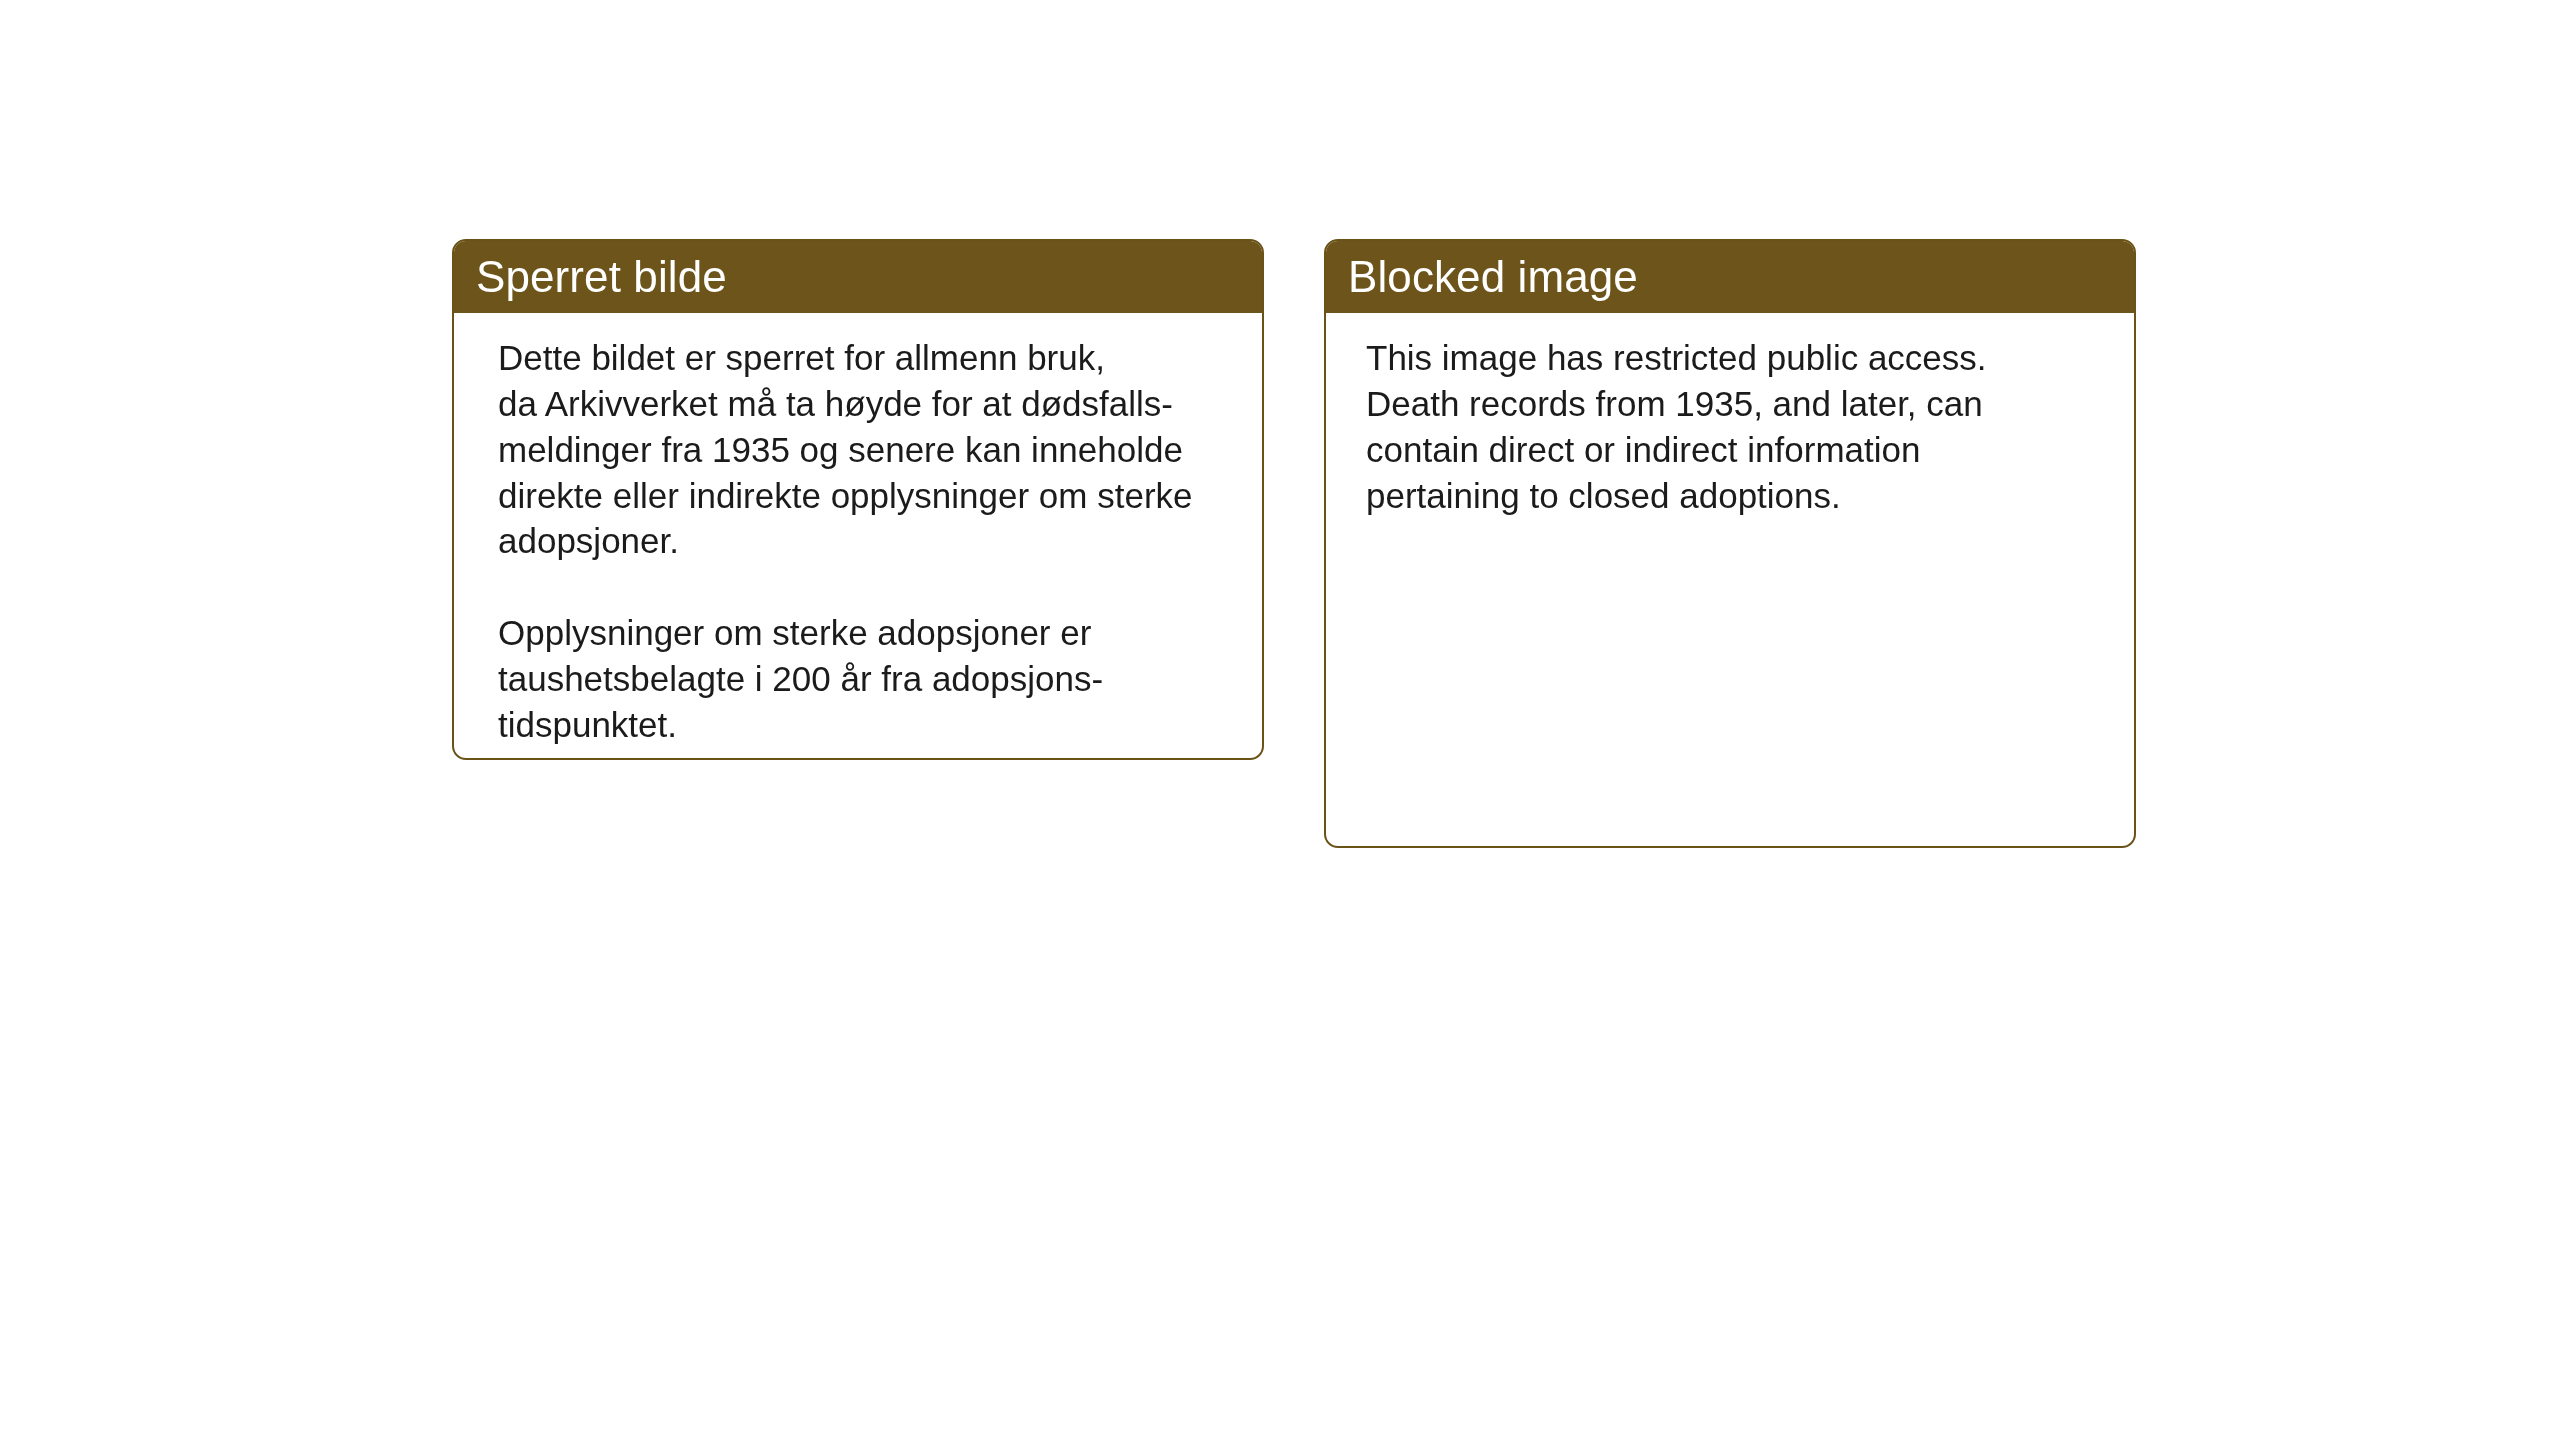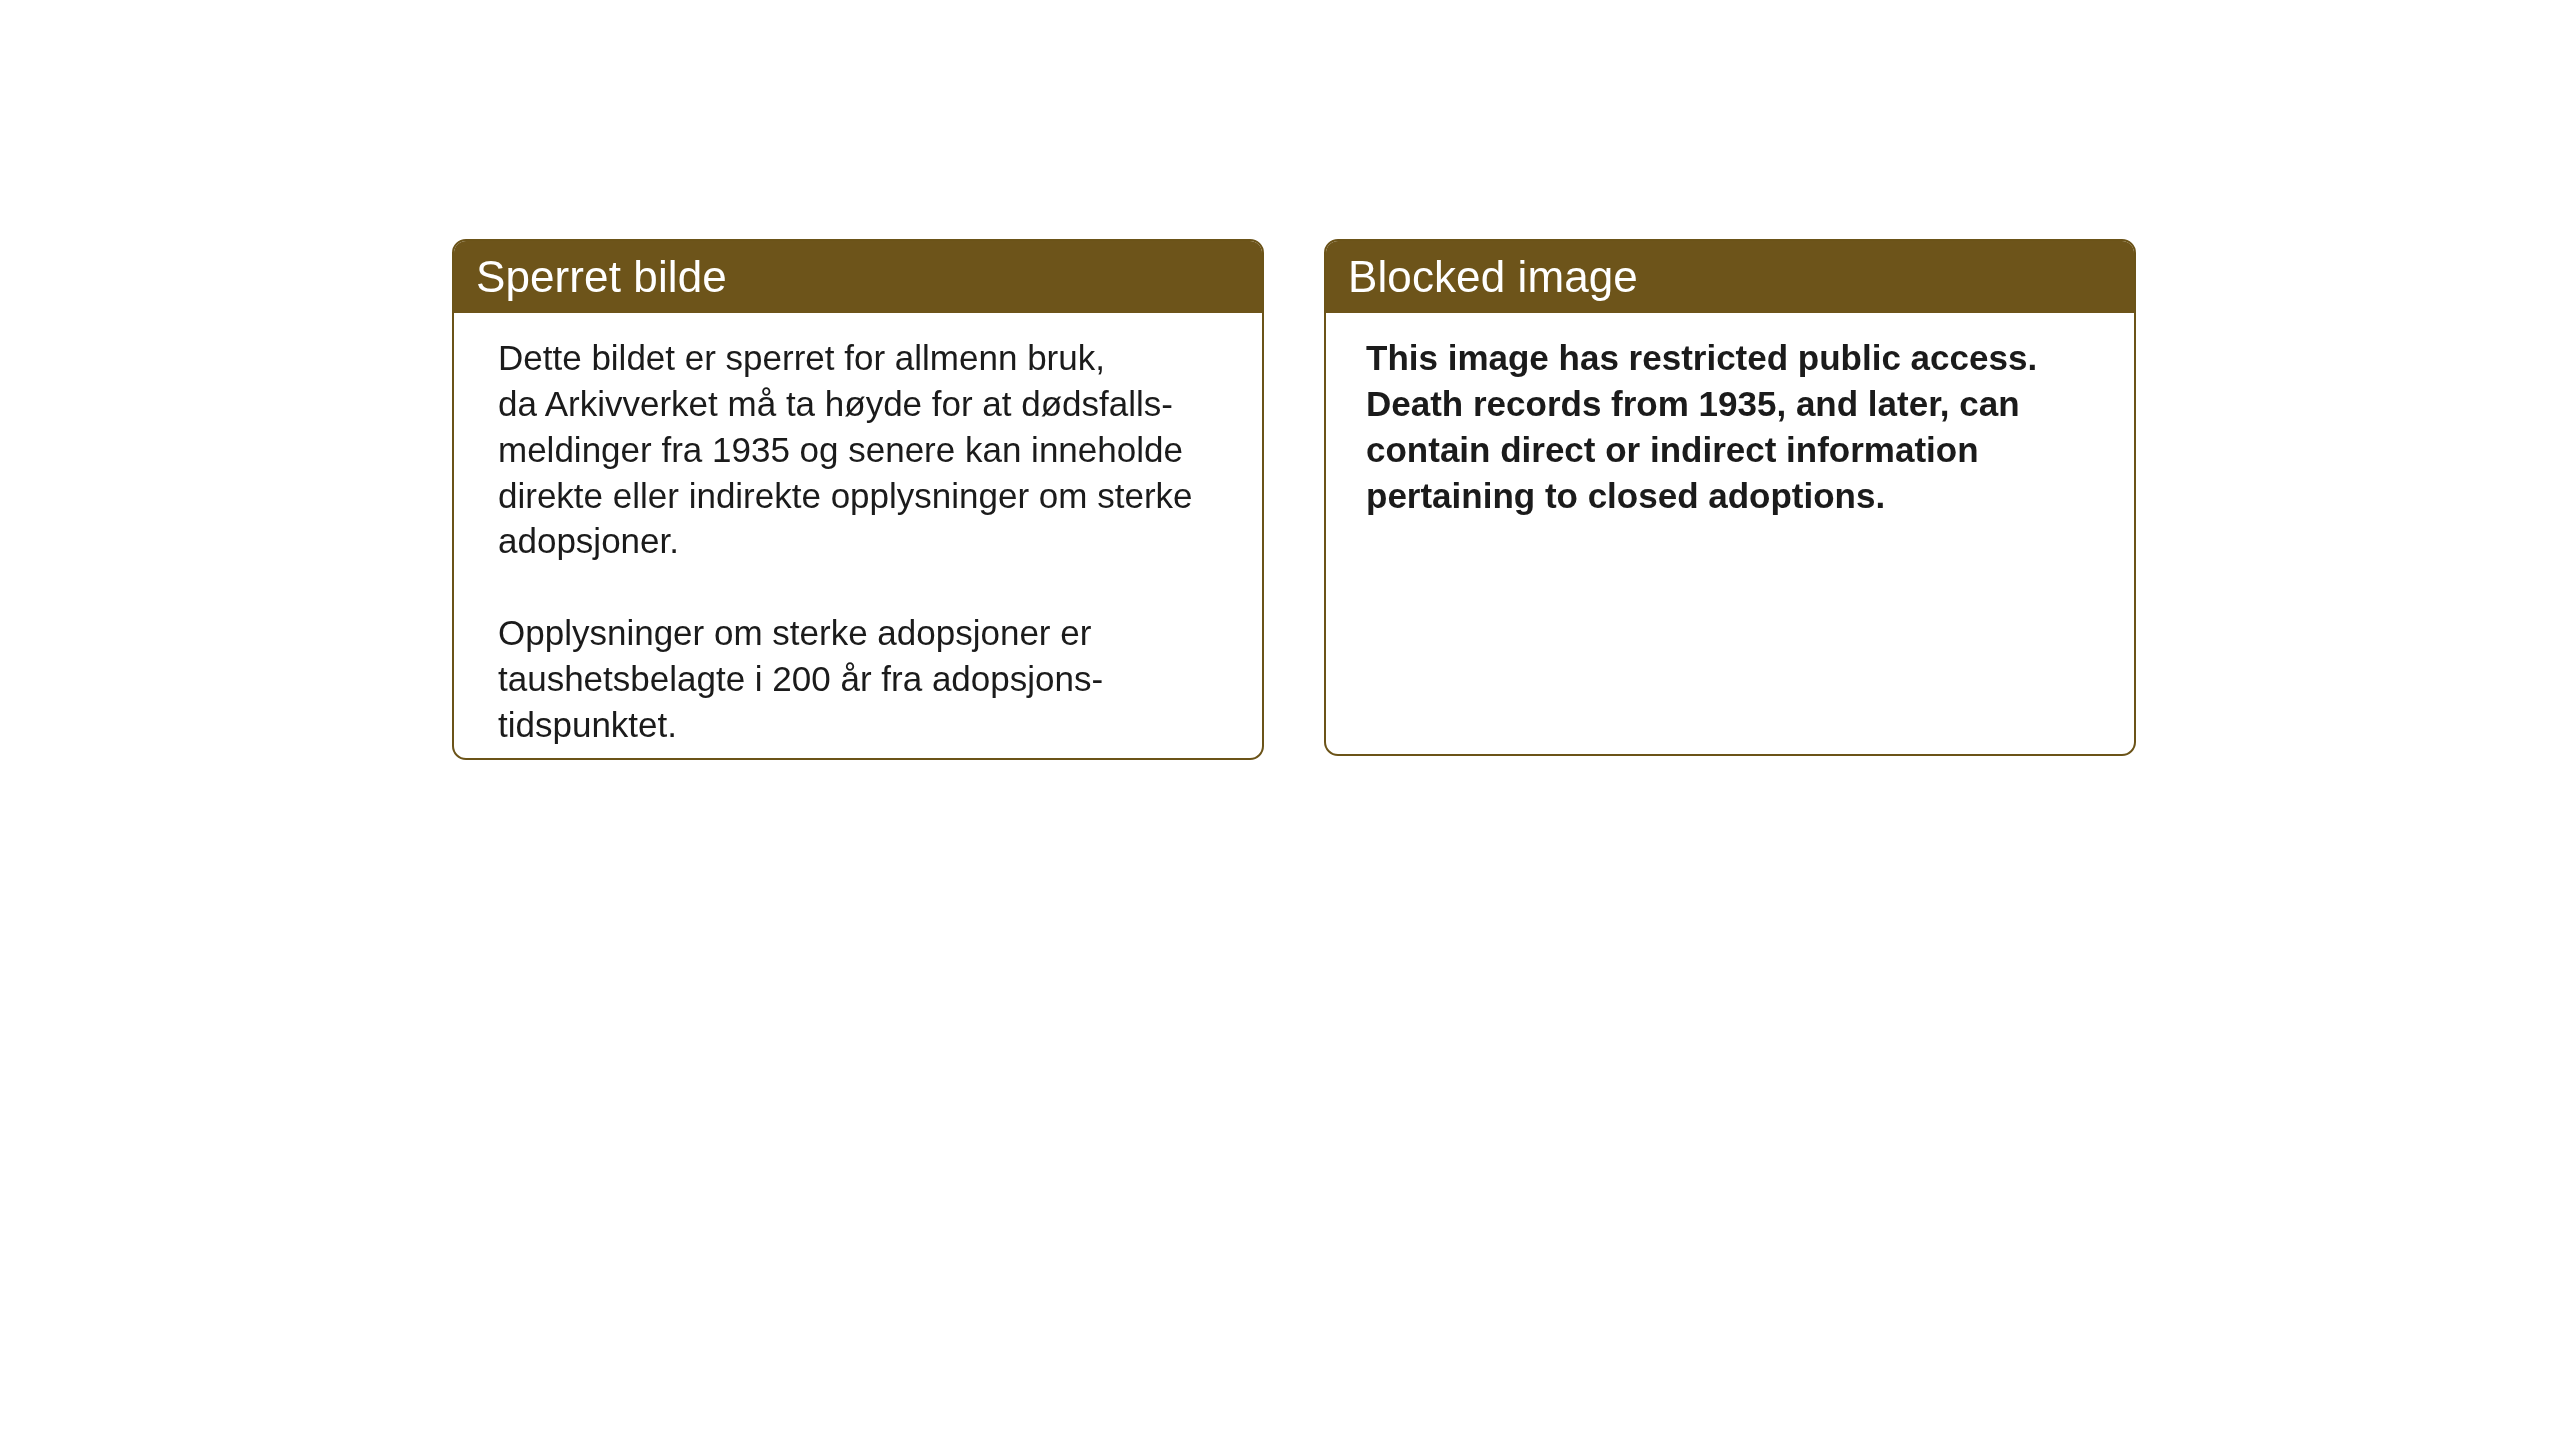--- a/index.html
+++ b/index.html
@@ -61,25 +61,24 @@
   #card-no {
     left: 452px;
     top: 239px;
     width: 812px;
     height: 521px;
   }
   #card-en {
     left: 1324px;
     top: 239px;
     width: 812px;
-    height: 517px;
+    height: 609px;
   }
   #card-en .card-body {
     padding-left: 40px;
-    font-weight: bold;
   }
 </style>
 </head>
 <body>
 
 <div id="stage">
 
   <section class="card" id="card-no">
     <div class="card-header">Sperret bilde</div>
     <div class="card-body">

